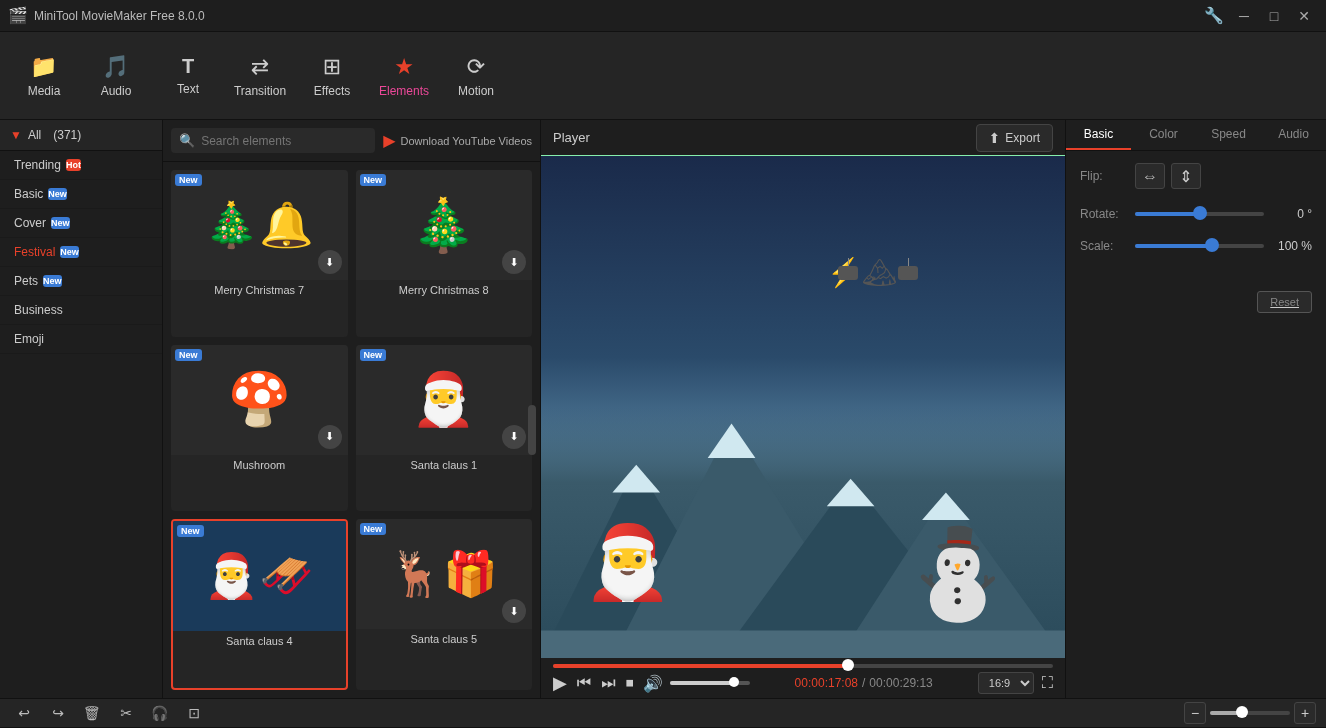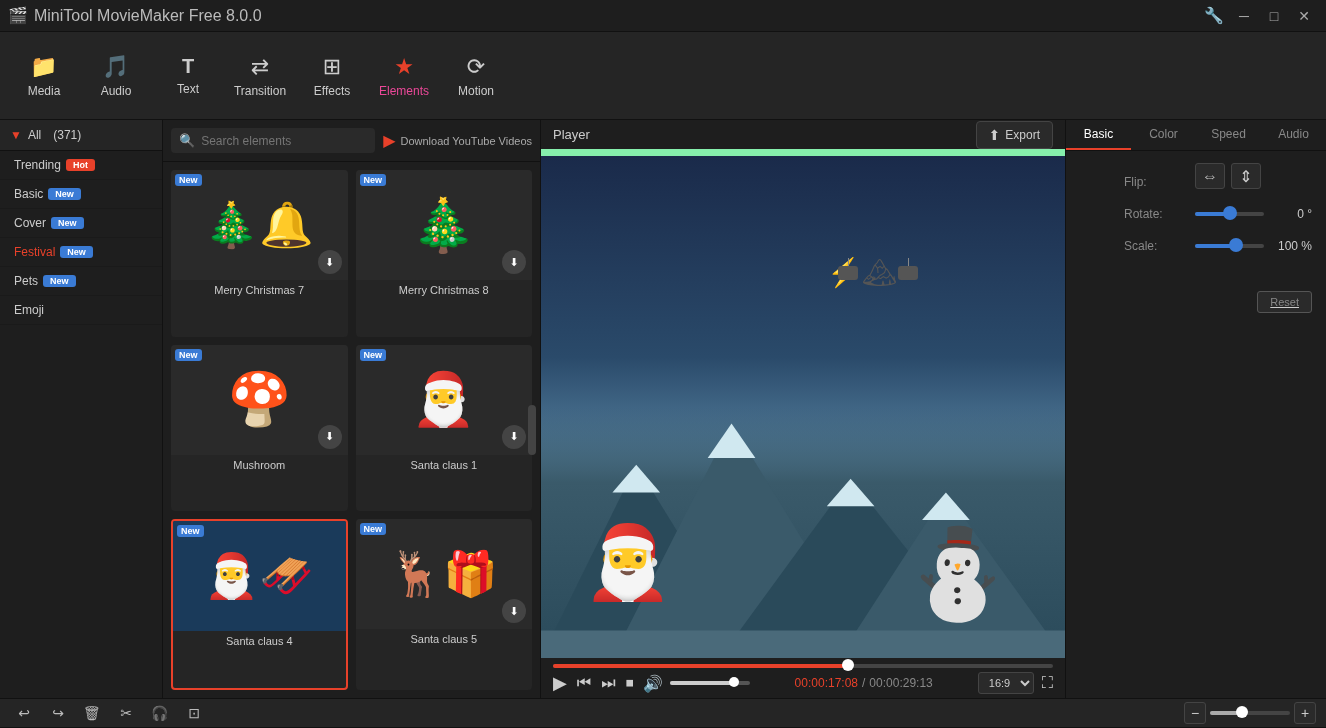--- a/index.html
+++ b/index.html
@@ -8,21 +8,21 @@
     
     #titlebar {
       background: #1e1e1e;
       height: 32px;
       display: flex;
       align-items: center;
       padding: 0 8px;
       border-bottom: 1px solid #111;
       user-select: none;
     }
-    #titlebar .app-title { font-size: 16px; color: #bbb; flex: 1; }
+    #titlebar .app-title { font-size: 12px; color: #bbb; flex: 1; }
     #titlebar .win-controls { display: flex; gap: 2px; }
     #titlebar .win-btn {
       width: 28px; height: 28px; display: flex; align-items: center; justify-content: center;
       color: #aaa; cursor: pointer; border-radius: 3px; font-size: 14px;
     }
 
     
     #toolbar {
       background: #252525;
       height: 88px;
@@ -63,21 +63,21 @@
     .category-header .arrow { margin-right: 6px; color: #e8412a; }
     .category-header span { font-size: 12px; color: #ccc; }
     .cat-count { color: #888; font-size: 11px; margin-left: 12px; }
     .cat-item {
       display: flex; align-items: center; padding: 7px 14px;
       cursor: pointer; border-bottom: 1px solid #1a1a1a;
       font-size: 12px; color: #ccc;
     }
     .cat-item.active { color: #e8412a; }
     .badge {
-      font-size: 9px; padding: 1px 7px; border-radius: 3px; margin-left: 5px;
+      font-size: 9px; padding: 1px 0; border-radius: 3px; margin-left: 5px;
       font-weight: bold;
     }
     .badge.new { background: #3a7bd5; color: #fff; }
     .badge.hot { background: #e8412a; color: #fff; }
 
     
     #elements-panel {
       width: 378px;
       background: #1e1e1e;
       border-right: 1px solid #111;
@@ -129,21 +129,21 @@
     
     #player-area {
       flex: 1;
       background: #1e1e1e;
       display: flex;
       flex-direction: column;
       border-right: 1px solid #111;
     }
     #player-header {
       display: flex; align-items: center; justify-content: space-between;
-      padding: 6px 12px; border-bottom: 7px solid #86efac; height: 36px;
+      padding: 6px 12px; border-bottom: 1px solid #86efac; height: 36px;
     }
     #player-header .player-title { font-size: 13px; color: #ccc; }
     #export-btn {
       display: flex; align-items: center; gap: 5px; background: #2a2a2a;
       border: 1px solid #444; border-radius: 4px; padding: 5px 12px; cursor: pointer; color: #ccc; font-size: 12px;
     }
     #player-video {
       flex: 1; background: #000; display: flex; align-items: center; justify-content: center;
       position: relative; overflow: hidden;
     }
@@ -190,21 +190,21 @@
     }
     .property-tabs {
       display: flex; border-bottom: 1px solid #111;
     }
     .prop-tab {
       flex: 1; text-align: center; padding: 7px 4px; cursor: pointer;
       font-size: 12px; color: #888; border-bottom: 2px solid transparent;
     }
     .prop-tab.active { color: #fff; border-bottom: 2px solid #e8412a; }
     .property-content { padding: 12px 14px; display: flex; flex-direction: column; gap: 18px; }
-    .prop-row { display: flex; align-items: flex-end; gap: 16px; margin-left: 44px; }
+    .prop-row { display: flex; align-items: center; gap: 0; }
     .prop-label { color: #888; font-size: 12px; width: 55px; flex-shrink: 0; }
     .prop-controls { display: flex; gap: 6px; align-items: center; }
     .flip-btn {
       width: 30px; height: 26px; background: #2a2a2a; border: 1px solid #444;
       border-radius: 3px; display: flex; align-items: center; justify-content: center;
       cursor: pointer; color: #ccc; font-size: 14px;
     }
     .rotate-row { display: flex; align-items: center; gap: 8px; flex: 1; }
     .slider-track { flex: 1; height: 4px; background: #444; border-radius: 2px; position: relative; cursor: pointer; }
     .slider-fill { height: 100%; background: #3a7bd5; border-radius: 2px; }
@@ -306,20 +306,23 @@
       <span>Cover</span>
       <span class="badge new">New</span>
     </div>
     <div class="cat-item active">
       <span style="color:#e8412a;">Festival</span>
       <span class="badge new">New</span>
     </div>
     <div class="cat-item">
       <span>Pets</span>
       <span class="badge new">New</span>
+    </div>
+    <div class="cat-item">
+      <span>Business</span>
     </div>
     <div class="cat-item">
       <span>Emoji</span>
     </div>
   </div>
 
   <div id="elements-panel">
     <div class="panel-search-bar">
       <div class="search-box">
         <span style="color:#888;font-size:13px;">🔍</span>

